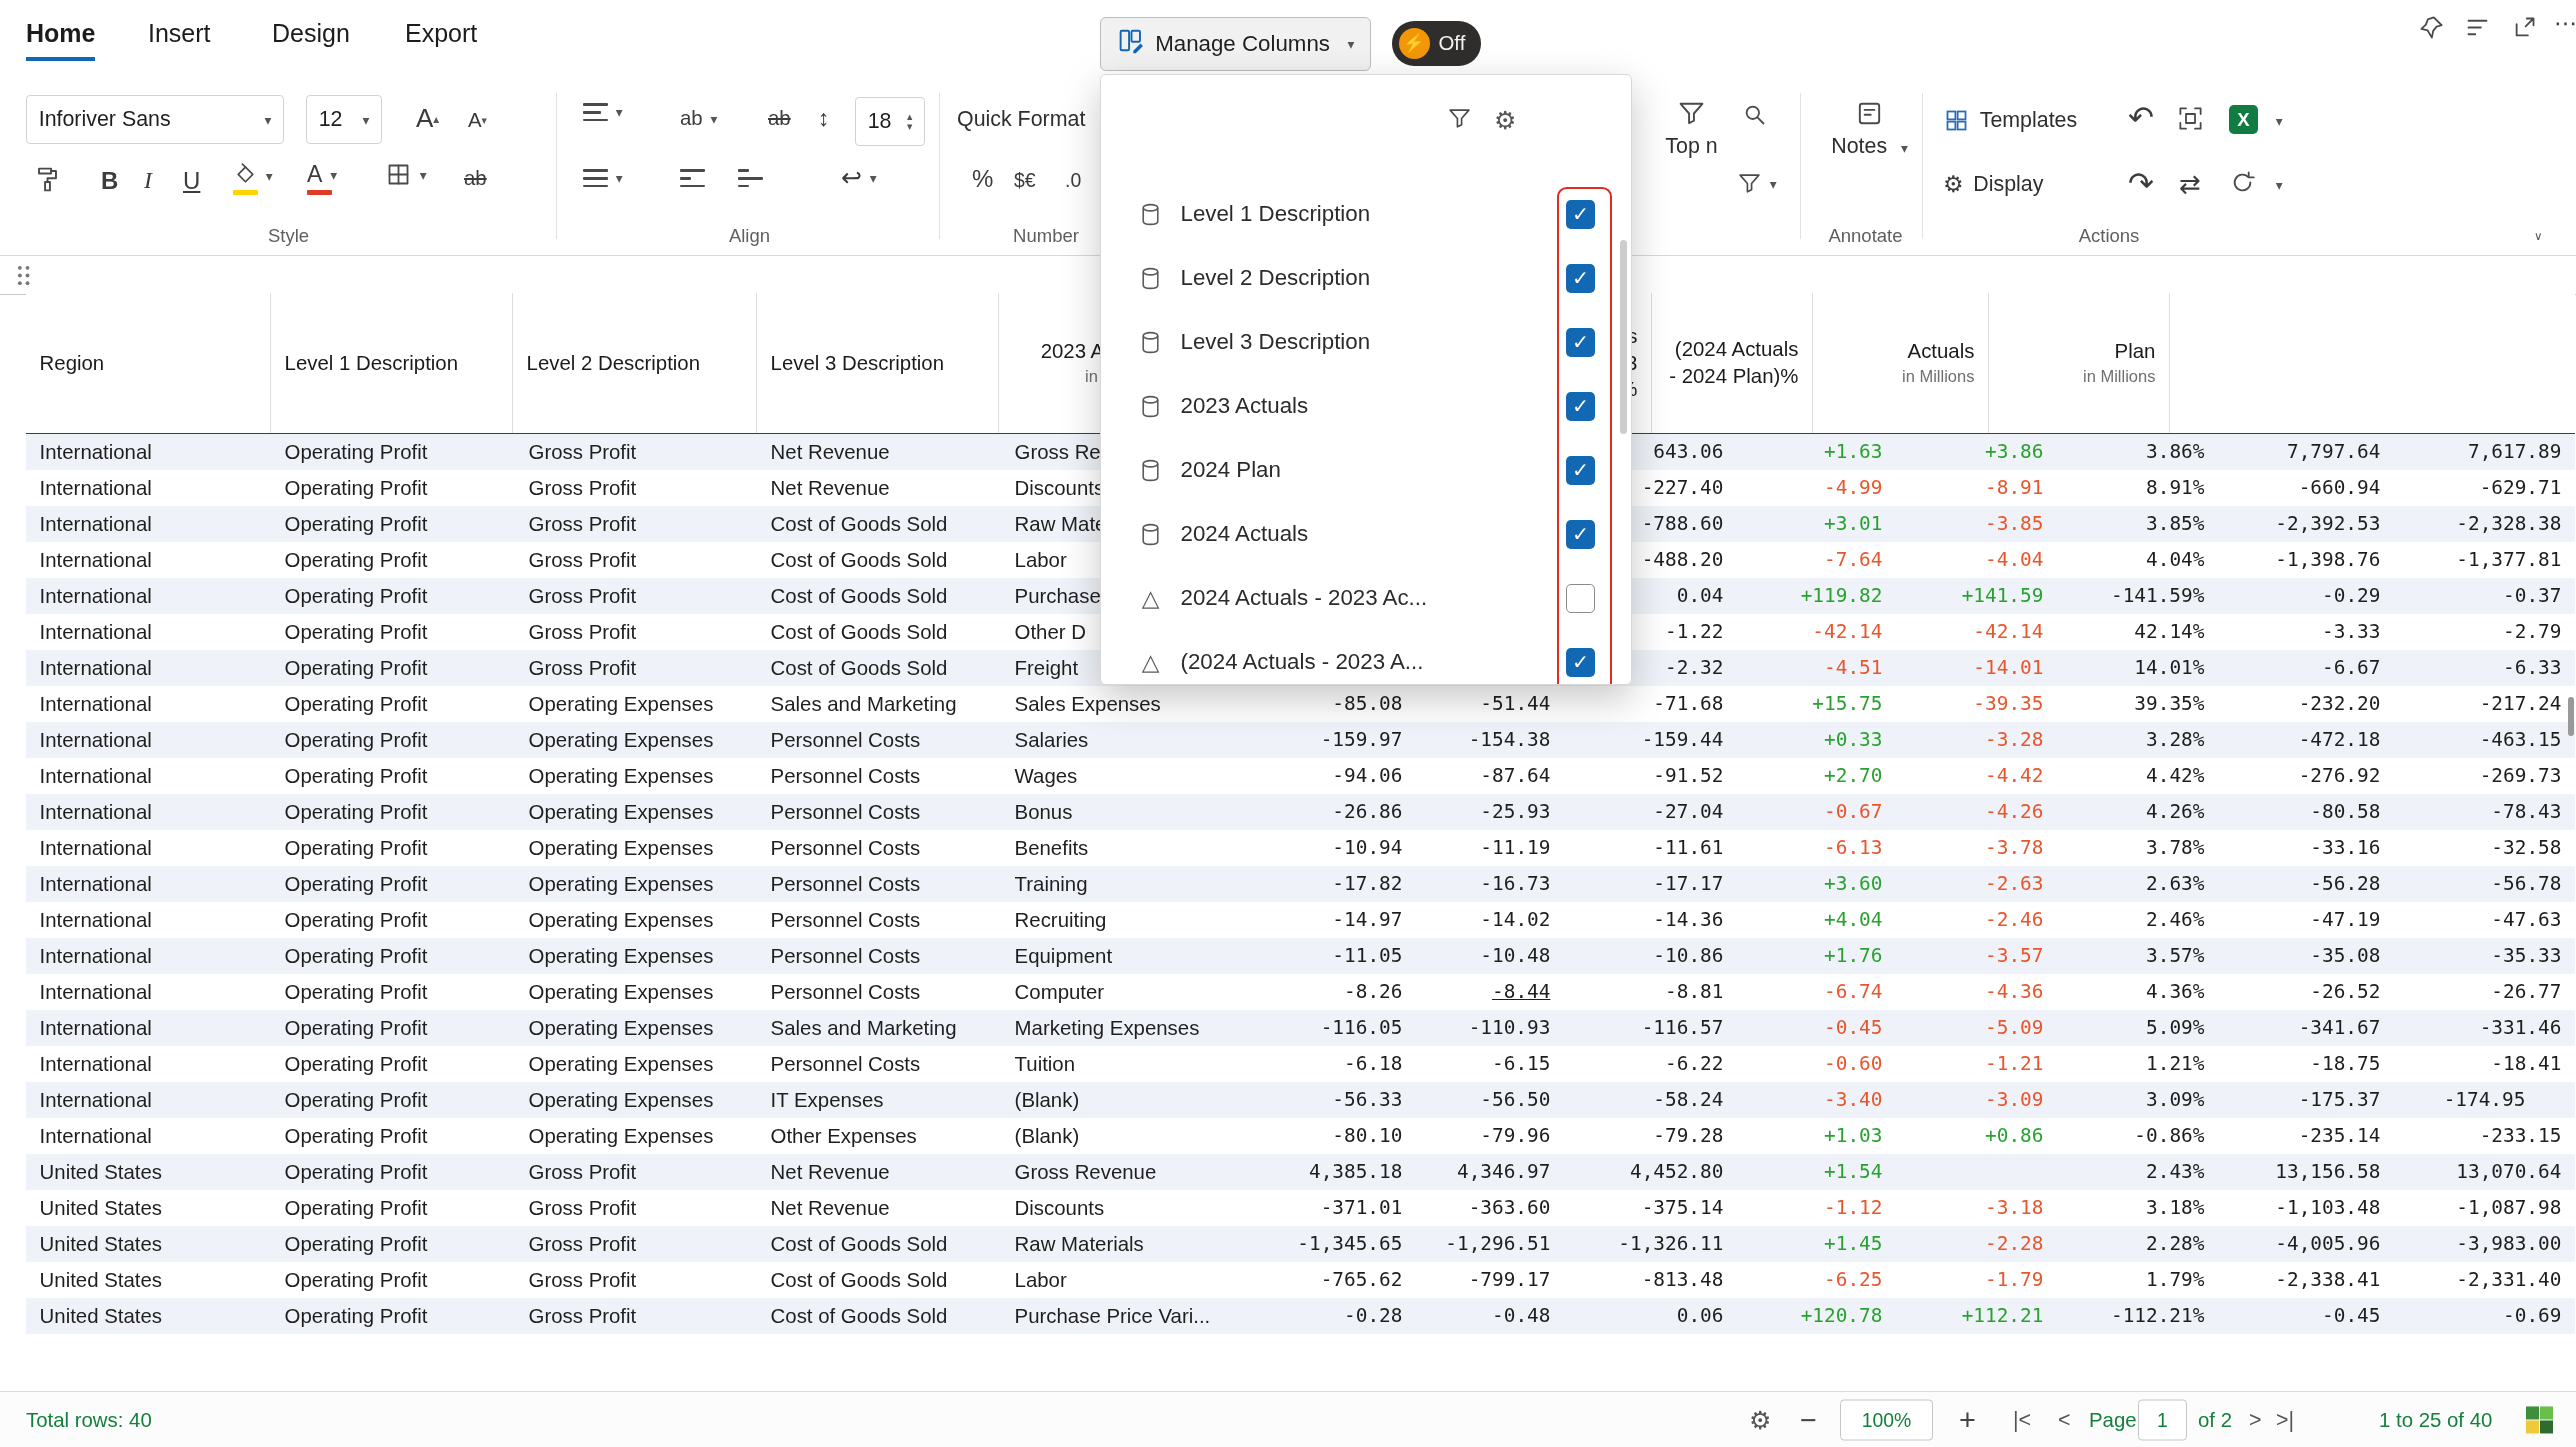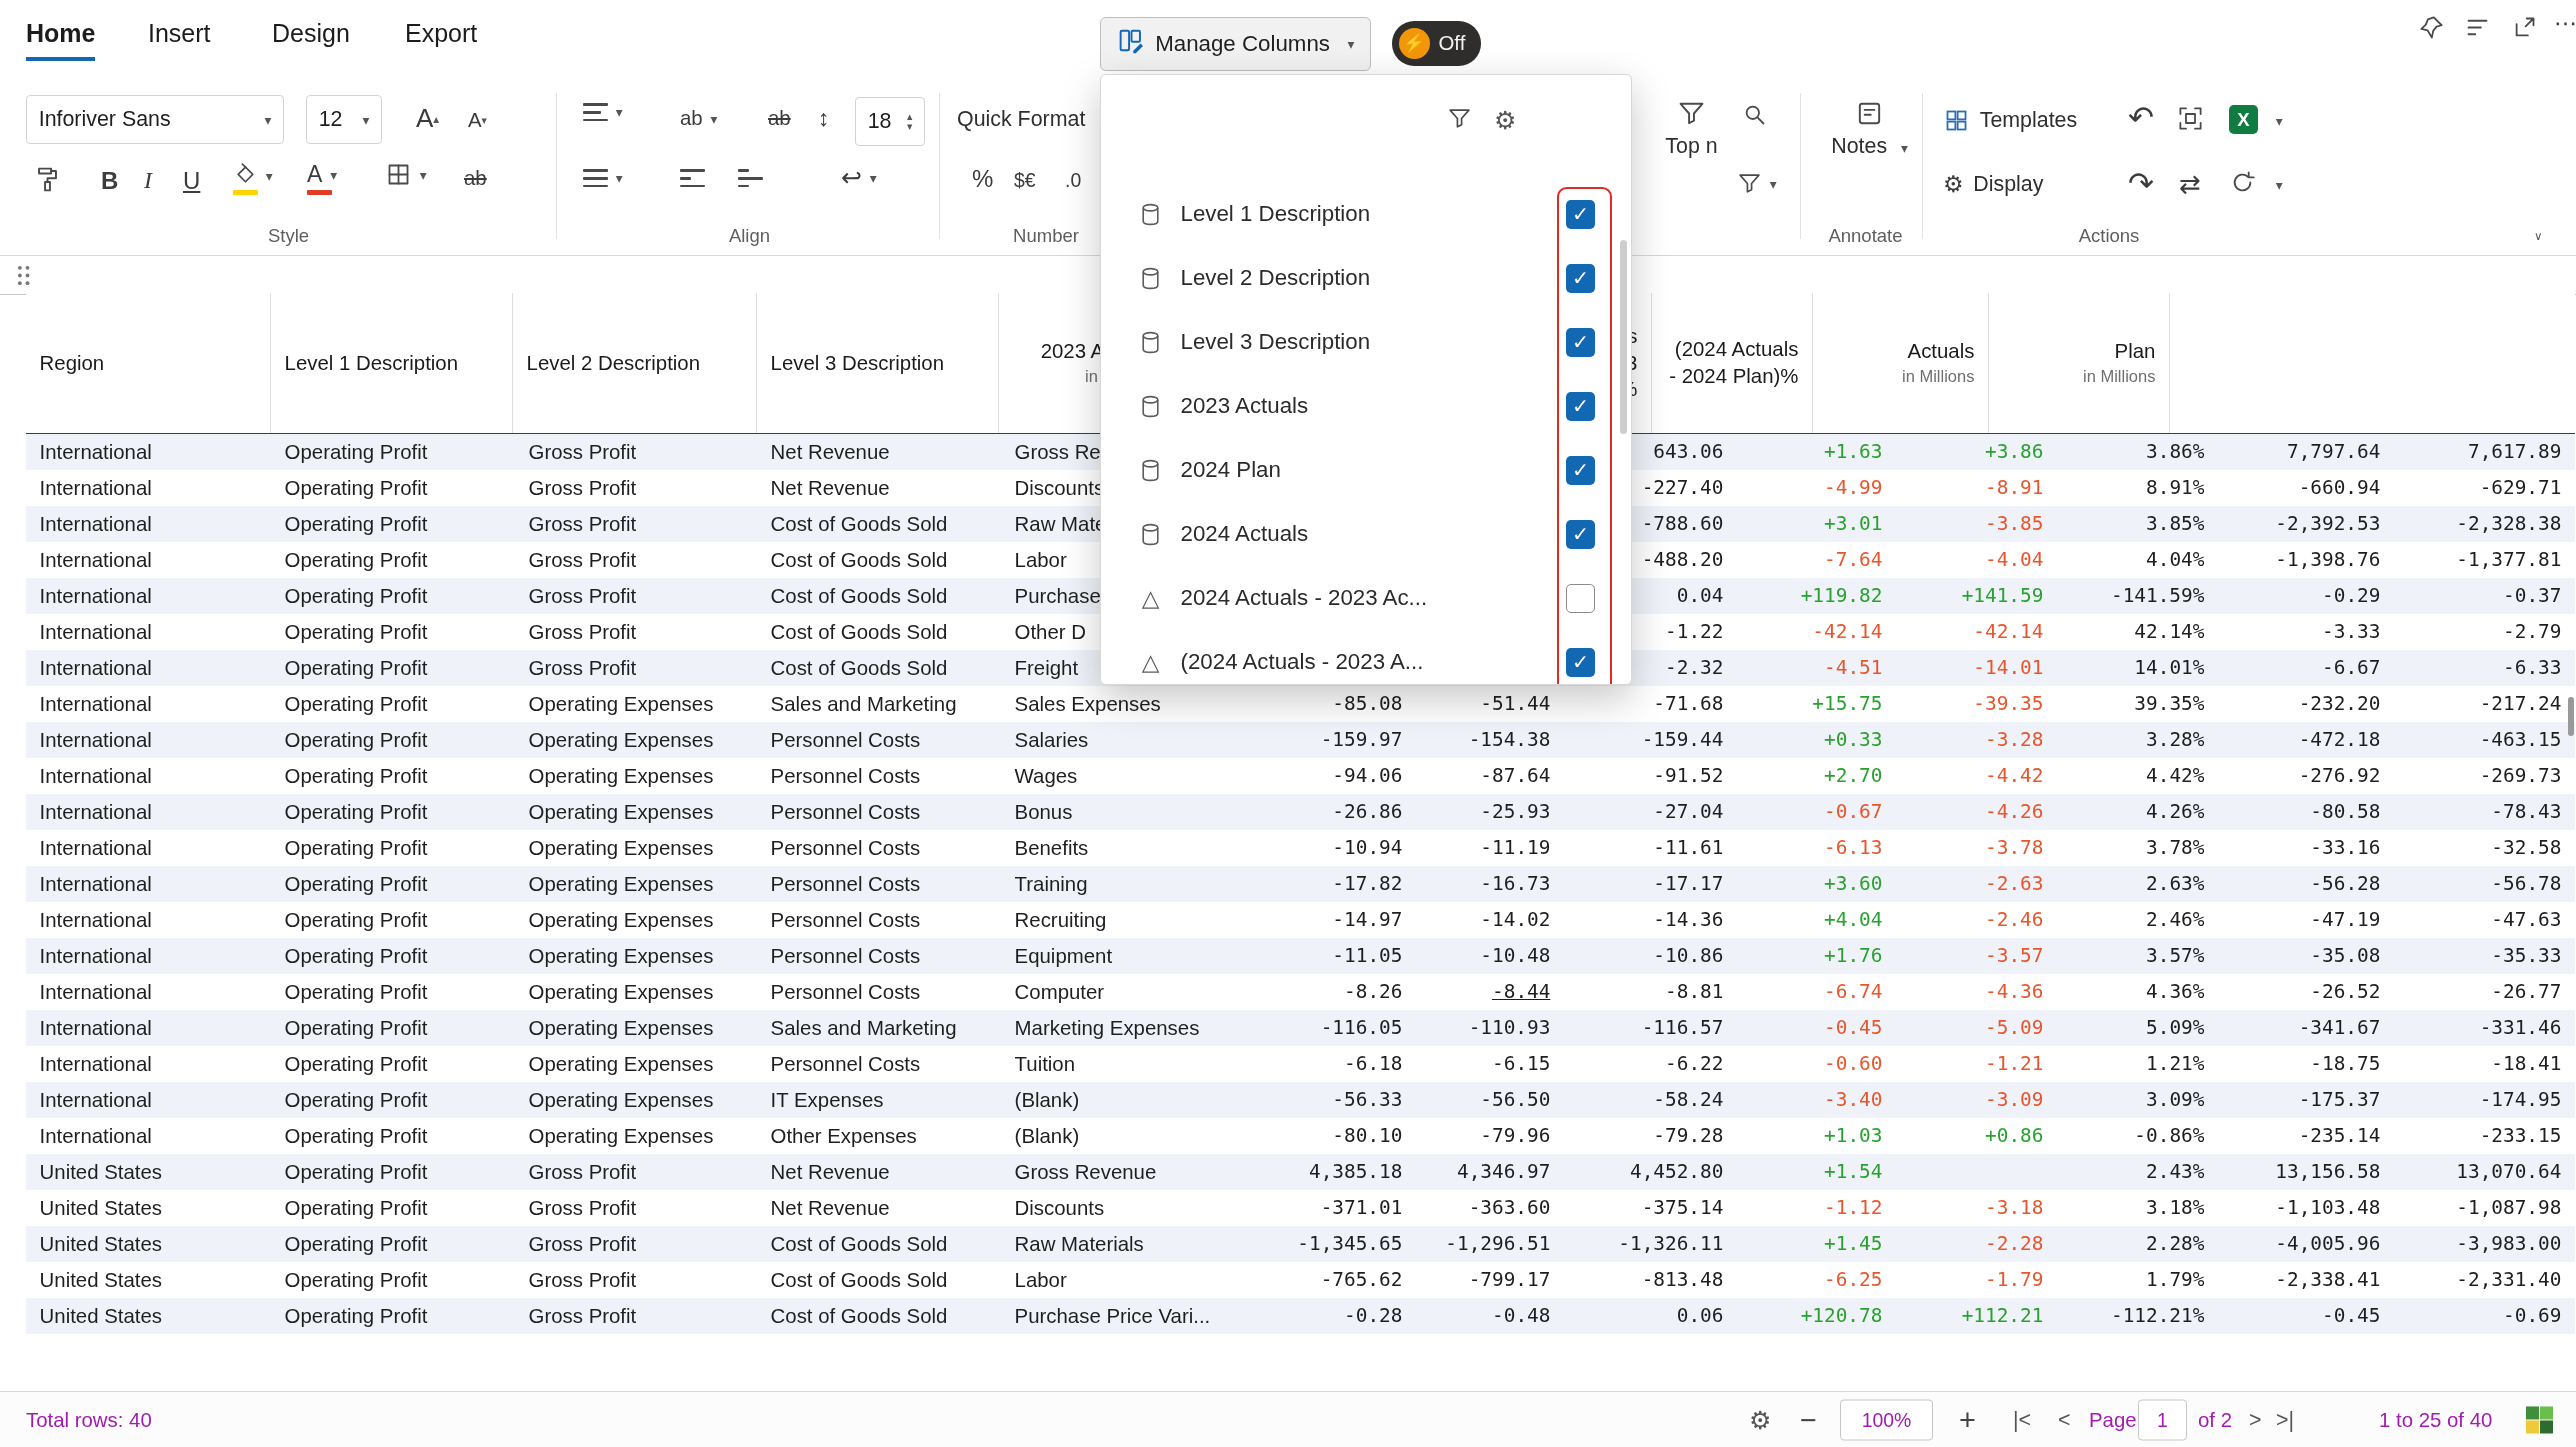--- a/index.html
+++ b/index.html
@@ -60,21 +60,21 @@
   .hcell.num{align-items:flex-end;text-align:right;}
   .hsub{font-size:16.5px;color:#6f6f6f;margin-top:1.9px;}
   .trow{display:flex;height:36px;line-height:36px;font-size:20.4px;background:#fff;}
   .trow:nth-child(odd){background:#eff3f9;}
   .cell{box-sizing:border-box;padding:0 13.6px;overflow:hidden;white-space:nowrap;}
   .cell.num{text-align:right;font-family:"DejaVu Sans Mono",monospace;font-size:19.4px;color:#1e1e1e;}
   .cell.pos{color:#28a22e;}
   .cell.neg{color:#e8562c;}
   
   #footer{position:absolute;left:0;top:1391px;width:2576px;height:56px;background:#fcfcfc;border-top:1px solid #d9d9d9;}
-  .fi{position:absolute;top:50%;transform:translateY(-50%);font-size:20.4px;color:#a21caf;}
+  .fi{position:absolute;top:50%;transform:translateY(-50%);font-size:20.4px;color:#15803d;}
   .box{border:1px solid #c6c6c6;border-radius:3.9px;background:#fff;display:flex;align-items:center;justify-content:center;}
   .logo{display:grid;grid-template-columns:12.6px 12.6px;grid-template-rows:12.6px 12.6px;gap:1.9px;}
   .logo i{display:block;}
   svg.ln{stroke:#4a4a4a;fill:none;stroke-width:1.6;stroke-linecap:round;stroke-linejoin:round;}
 </style>
 </head>
 <body>
 
 <div id="stage">
 
@@ -645,21 +645,21 @@
           <div class="cell" style="width: 242px;">Operating Expenses</div>
           <div class="cell" style="width: 244px;">IT Expenses</div>
           <div class="cell" style="width: 242px;">(Blank)</div>
           <div class="cell num" style="width: 173px;">-56.33</div>
           <div class="cell num" style="width: 148px;">-56.50</div>
           <div class="cell num" style="width: 173px;">-58.24</div>
           <div class="cell num neg" style="width: 159px;">-3.40</div>
           <div class="cell num neg" style="width: 161px;">-3.09</div>
           <div class="cell num" style="width: 161px;">3.09%</div>
           <div class="cell num" style="width: 176px;">-175.37</div>
-          <div class="cell num" style="width: 181px;">-174.95</div>
+          <div class="cell num" style="width: 181px; text-align: center;">-174.95</div>
         </div>
         <div class="trow">
           <div class="cell" style="width: 245px;">International</div>
           <div class="cell" style="width: 244px;">Operating Profit</div>
           <div class="cell" style="width: 242px;">Operating Expenses</div>
           <div class="cell" style="width: 244px;">Other Expenses</div>
           <div class="cell" style="width: 242px;">(Blank)</div>
           <div class="cell num" style="width: 173px;">-80.10</div>
           <div class="cell num" style="width: 148px;">-79.96</div>
           <div class="cell num" style="width: 173px;">-79.28</div>

